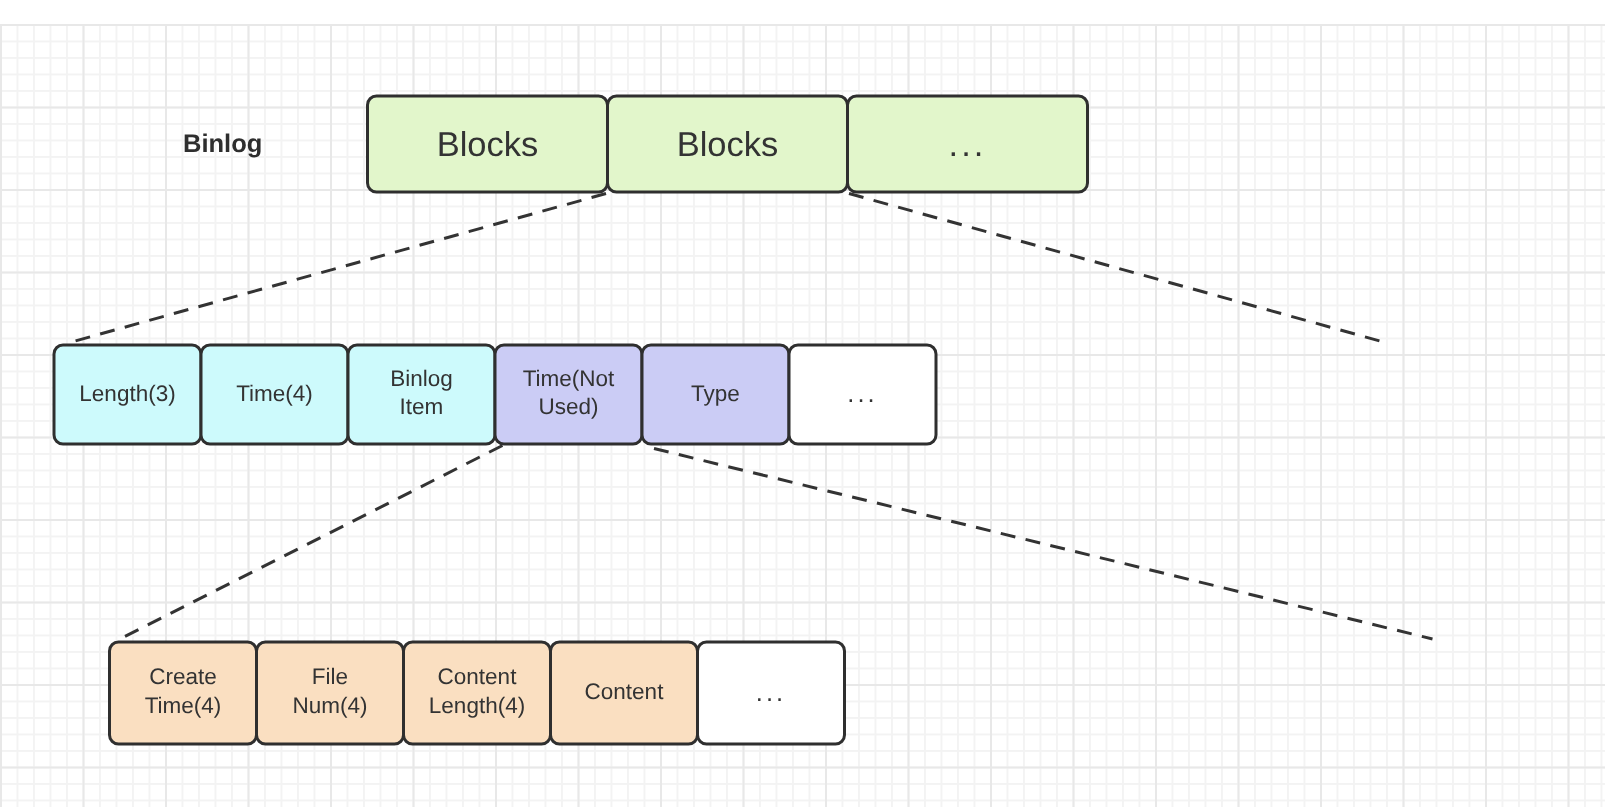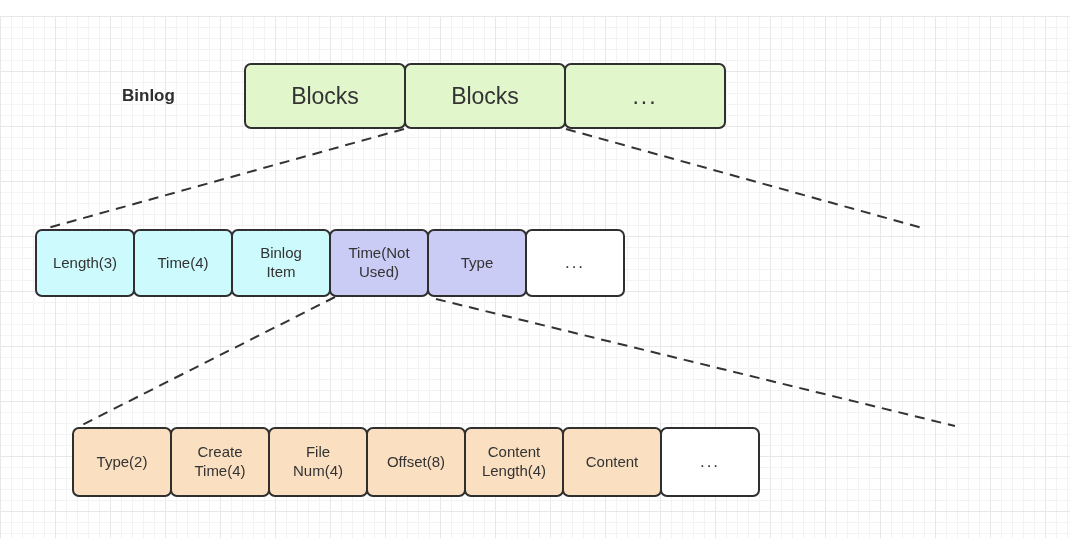--- a/index.html
+++ b/index.html
@@ -81,25 +81,23 @@
     <div class="cell fill-cyan">Time(4)</div>
     <div class="cell fill-cyan">Binlog
 Item</div>
     <div class="cell fill-purple">Time(Not
 Used)</div>
     <div class="cell fill-purple">Type</div>
     <div class="cell fill-white dots">...</div>
   </div>
 
   <div class="row row-bot">
-    <div class="cell fill-peach">Type(2)</div>
     <div class="cell fill-peach">Create
 Time(4)</div>
     <div class="cell fill-peach">File
 Num(4)</div>
-    <div class="cell fill-peach">Offset(8)</div>
     <div class="cell fill-peach">Content
 Length(4)</div>
     <div class="cell fill-peach">Content</div>
     <div class="cell fill-white dots">...</div>
   </div>
 
 </div>
 
 </body></html>

